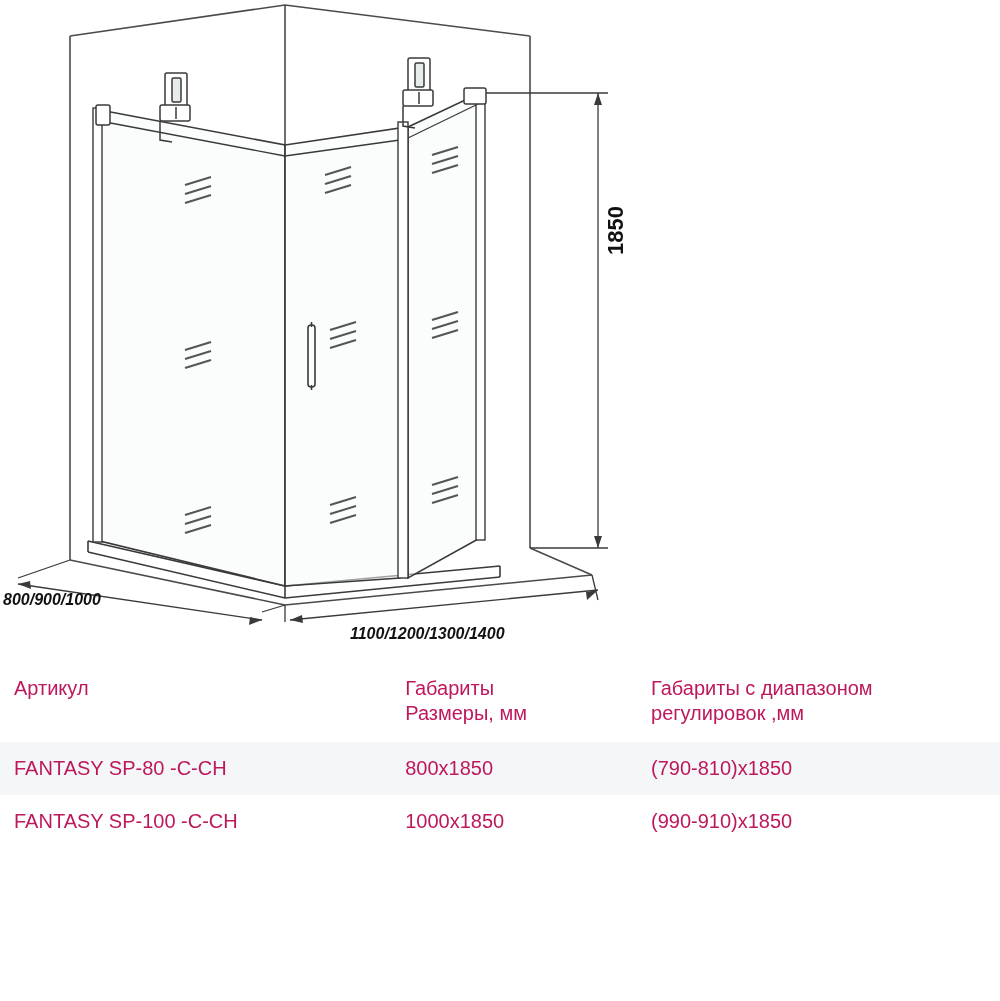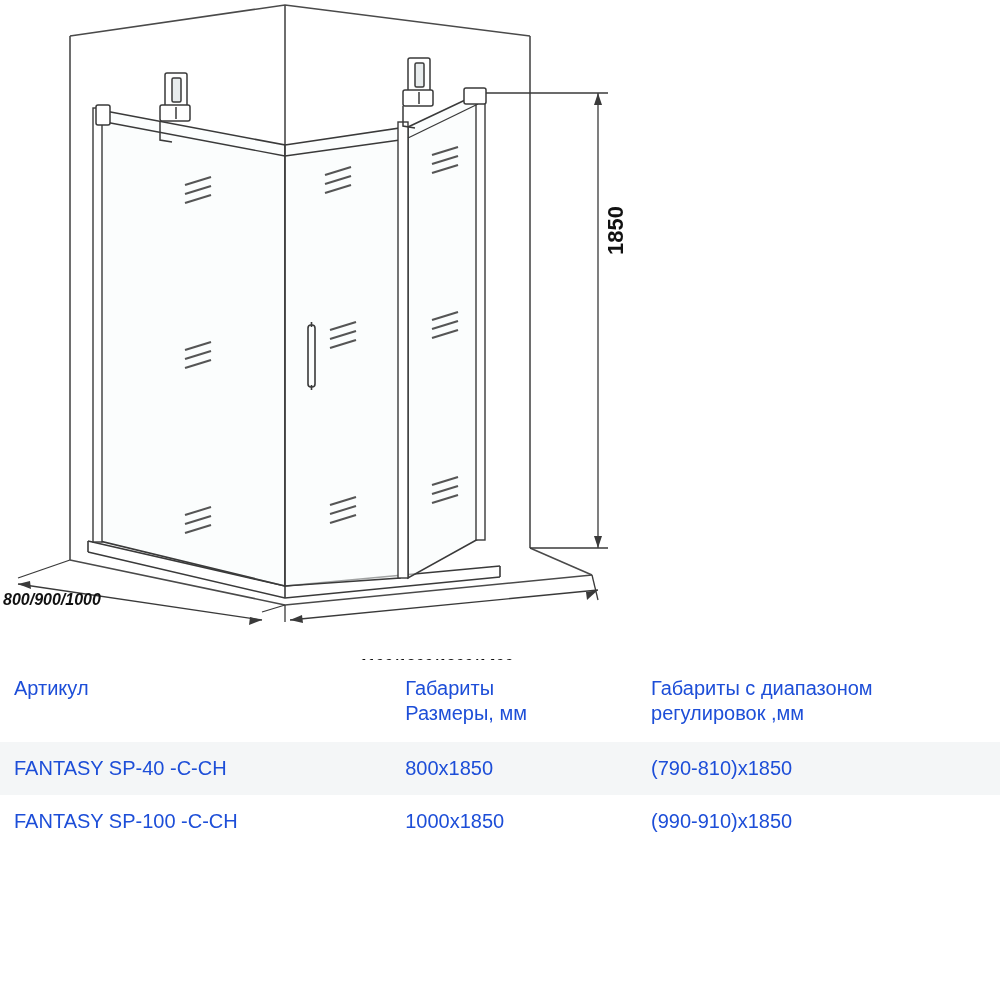--- a/index.html
+++ b/index.html
@@ -38,23 +38,22 @@
     font-weight: 700;
     font-style: italic;
     color: #111;
     white-space: nowrap;
   }
   #dim-width-label {
     left: 3px;
     top: 591px;
   }
   #dim-depth-label {
-    left: 358px;
+    left: 350px;
     top: 625px;
-    margin-top: 32px;
   }
   #dim-height-label {
     left: 603px;
     top: 255px;
     transform: rotate(-90deg);
     transform-origin: left top;
     font-style: normal;
     font-weight: 700;
     font-size: 22px;
   }
@@ -66,21 +65,21 @@
     width: 1000px;
     border-collapse: collapse;
     font-family: "Liberation Sans", sans-serif;
   }
   #spec-table td, #spec-table th {
     padding: 14px 12px 14px 14px;
     text-align: left;
     vertical-align: top;
     font-size: 20px;
     font-weight: 400;
-    color: #1d4ed8;
+    color: #be185d;
     border: none;
     line-height: 1.25;
   }
   #spec-table thead th {
     font-weight: 400;
     font-size: 20px;
     padding-top: 16px;
     padding-bottom: 16px;
   }
   #spec-table tr.row-alt td {
@@ -253,21 +252,21 @@
           <span>Размеры, мм</span>
         </th>
         <th class="col-range">
           <span>Габариты с диапазоном</span><br>
           <span>регулировок ,мм</span>
         </th>
       </tr>
     </thead>
     <tbody>
       <tr class="row-alt">
-        <td>FANTASY SP-40 -C-CH</td>
+        <td>FANTASY SP-80 -C-CH</td>
         <td>800х1850</td>
         <td>(790-810)х1850</td>
       </tr>
       <tr class="row-plain">
         <td>FANTASY SP-100 -C-CH</td>
         <td>1000х1850</td>
         <td>(990-910)х1850</td>
       </tr>
     </tbody>
   </table>

